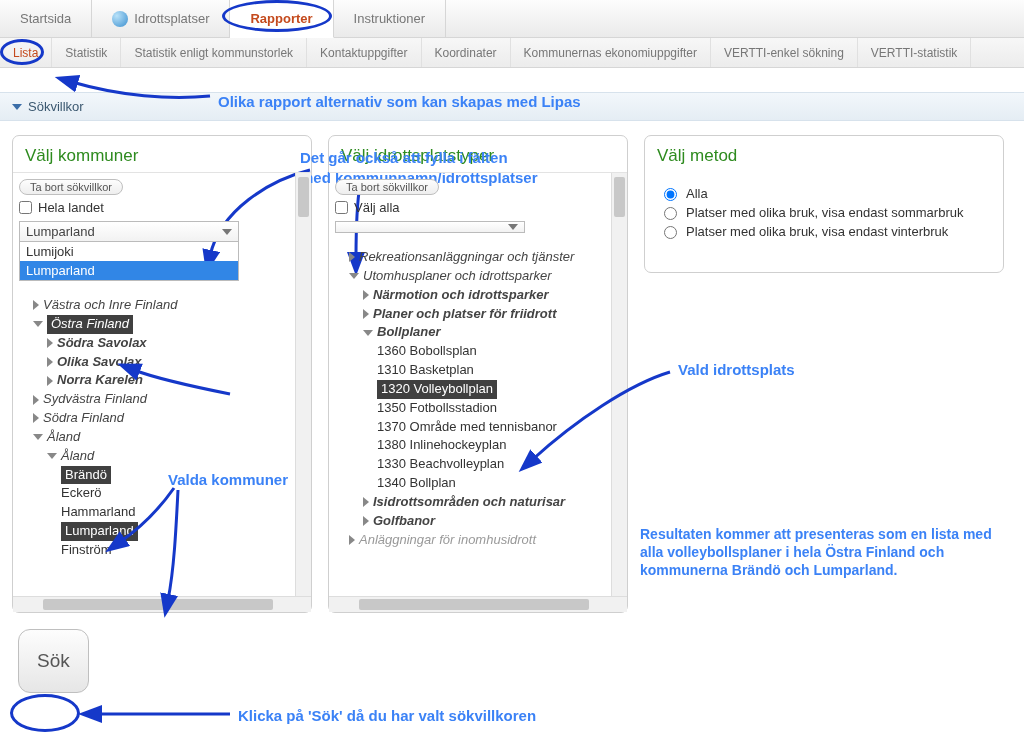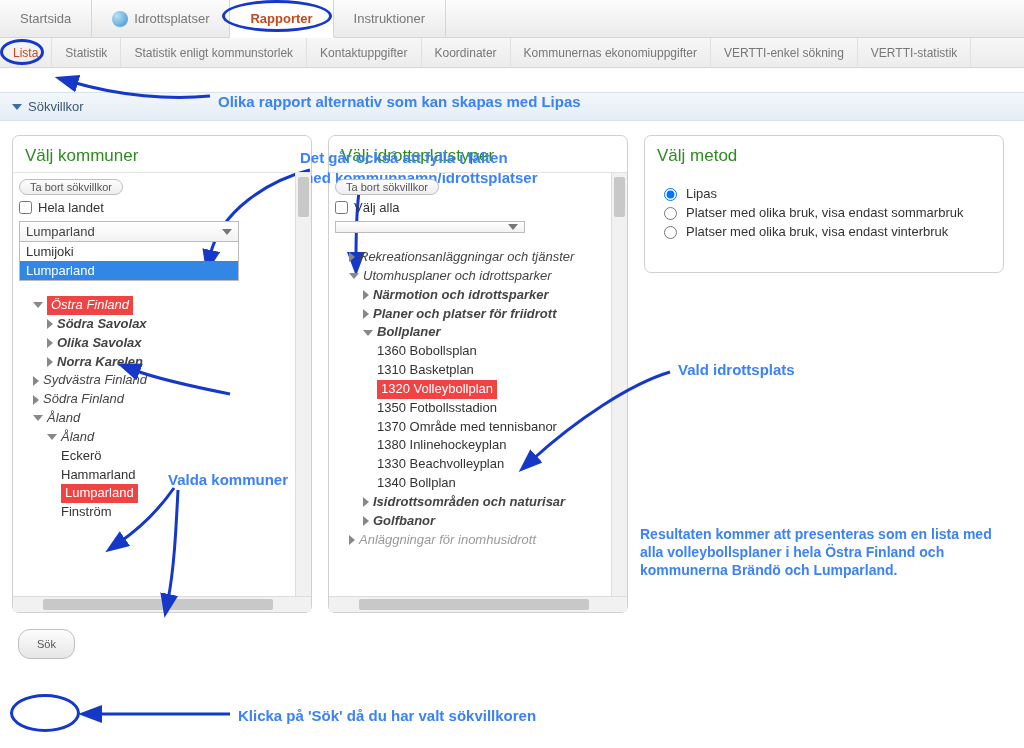--- a/index.html
+++ b/index.html
@@ -147,30 +147,30 @@
   }
   .dropdown .opt{padding:2px 6px;cursor:pointer;}
   .dropdown .opt.sel{background:#3186e6;color:#fff;}
   .tree{margin-top:15px;font-size:13px;line-height:1.45;}
   .tree .row{display:flex;align-items:center;gap:4px;white-space:nowrap;}
   .tree .exp{width:0;height:0;display:inline-block;}
   .tree .exp.cl{border-top:5px solid transparent;border-bottom:5px solid transparent;border-left:6px solid #888;}
   .tree .exp.op{border-left:5px solid transparent;border-right:5px solid transparent;border-top:6px solid #888;}
   .tree .lbl{cursor:pointer;}
   .tree .lbl.i{font-style:italic;color:#444;}
-  .tree .lbl.sel{background:#ef4444;color:#fff;padding:0 4px;text-align:center;}
+  .tree .lbl.sel{background:#404040;color:#fff;padding:0 4px;text-align:center;}
   .ind1{padding-left:14px;}
   .ind2{padding-left:28px;}
   .ind3{padding-left:42px;}
   .method-body{padding:10px 14px;font-size:13px;}
   .rad{display:flex;align-items:center;gap:6px;margin:3px 0;}
   .sokbtn{
     margin:16px 0 0 18px;
     background:linear-gradient(#fdfdfd,#e6e6e6);
-    border:1px solid #bfbfbf;border-radius:12px;padding:8px 18px;font-size:11px;color:#555;cursor:pointer;
+    border:1px solid #bfbfbf;border-radius:12px;padding:20px 18px;font-size:19px;color:#555;cursor:pointer;
   }
   
   svg.arrow{position:absolute;pointer-events:none;overflow:visible;}
 </style>
 </head>
 <body>
 
 
 
 
@@ -264,20 +264,24 @@
           <div class="combo">
             <span class="cv">Lumparland</span>
             <span class="down"></span>
           </div>
           <div class="dropdown">
             <div class="opt">Lumijoki</div>
             <div class="opt sel">Lumparland</div>
           </div>
           <div class="tree">
             <div class="row ind1">
+                <span class="exp cl"></span>
+                <span class="lbl i">Västra och Inre Finland</span>
+              </div>
+            <div class="row ind1">
                 <span class="exp op"></span>
                 <span class="lbl i sel">Östra Finland</span>
               </div>
             <div class="row ind2">
                 <span class="exp cl"></span>
                 <span class="lbl i" style="font-weight:bold">Södra Savolax</span>
               </div>
             <div class="row ind2">
                 <span class="exp cl"></span>
                 <span class="lbl i" style="font-weight:bold">Olika Savolax</span>
@@ -294,20 +298,23 @@
                 <span class="exp cl"></span>
                 <span class="lbl i">Södra Finland</span>
               </div>
             <div class="row ind1">
                 <span class="exp op"></span>
                 <span class="lbl i">Åland</span>
               </div>
             <div class="row ind2">
                 <span class="exp op"></span>
                 <span class="lbl i">Åland</span>
+              </div>
+            <div class="row ind3">
+                <span class="lbl sel">Brändö</span>
               </div>
             <div class="row ind3">
                 <span class="lbl">Eckerö</span>
               </div>
             <div class="row ind3">
                 <span class="lbl">Hammarland</span>
               </div>
             <div class="row ind3">
                 <span class="lbl sel">Lumparland</span>
               </div>
@@ -407,21 +414,21 @@
           <div class="thumbh"></div>
         </div>
     </div>
   </div>
 
   <div class="panel" style="width:360px;height:138px;">
     <div class="panel-head">Välj metod</div>
     <div class="method-body">
       <label class="rad">
           <input type="radio" name="m" checked="" style="">
-          <span>Lipas</span>
+          <span>Alla</span>
         </label>
       <label class="rad">
           <input type="radio" name="m" style="">
           <span>Platser med olika bruk, visa endast sommarbruk</span>
         </label>
       <label class="rad">
           <input type="radio" name="m" style="">
           <span>Platser med olika bruk, visa endast vinterbruk</span>
         </label>
     </div>

